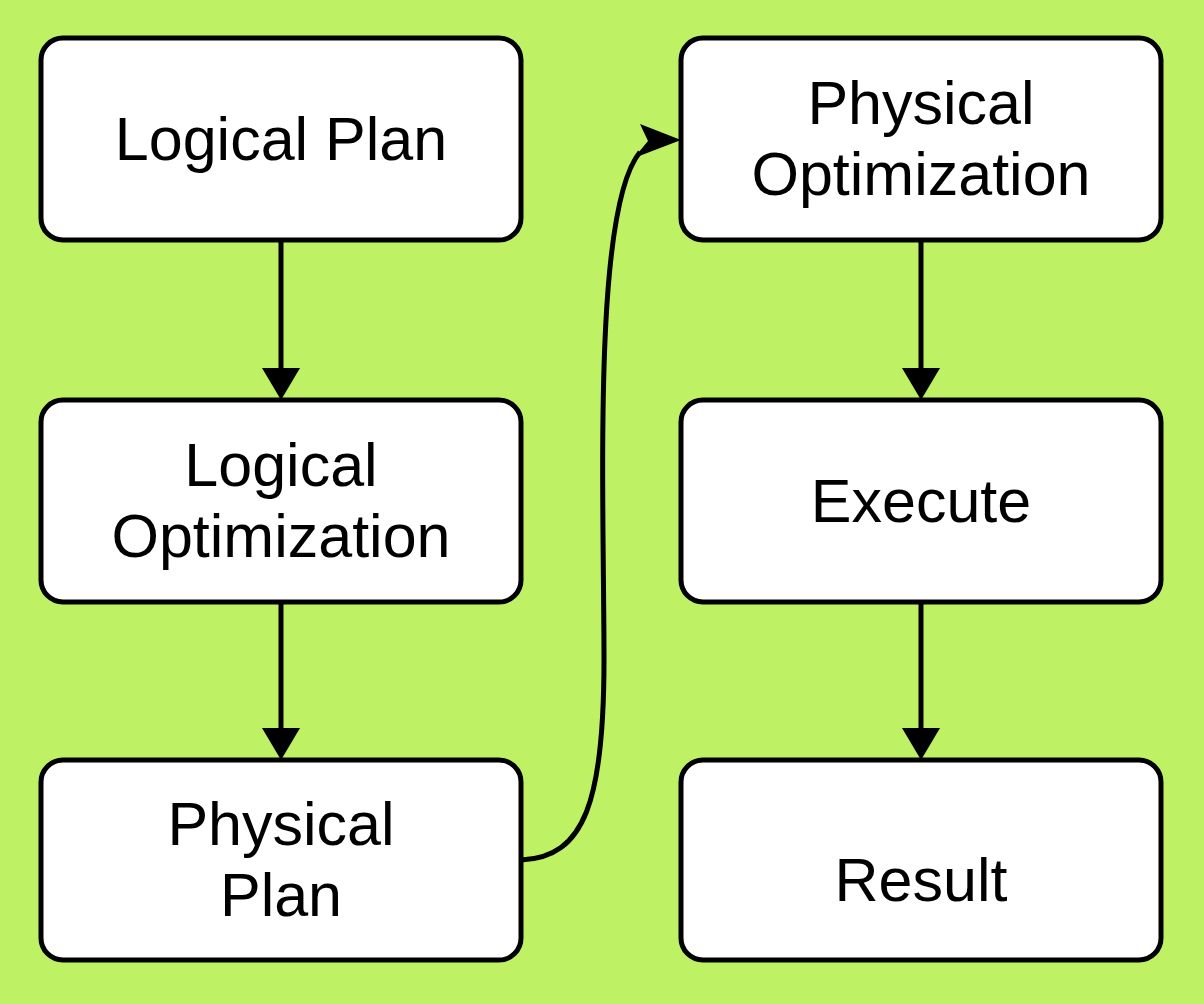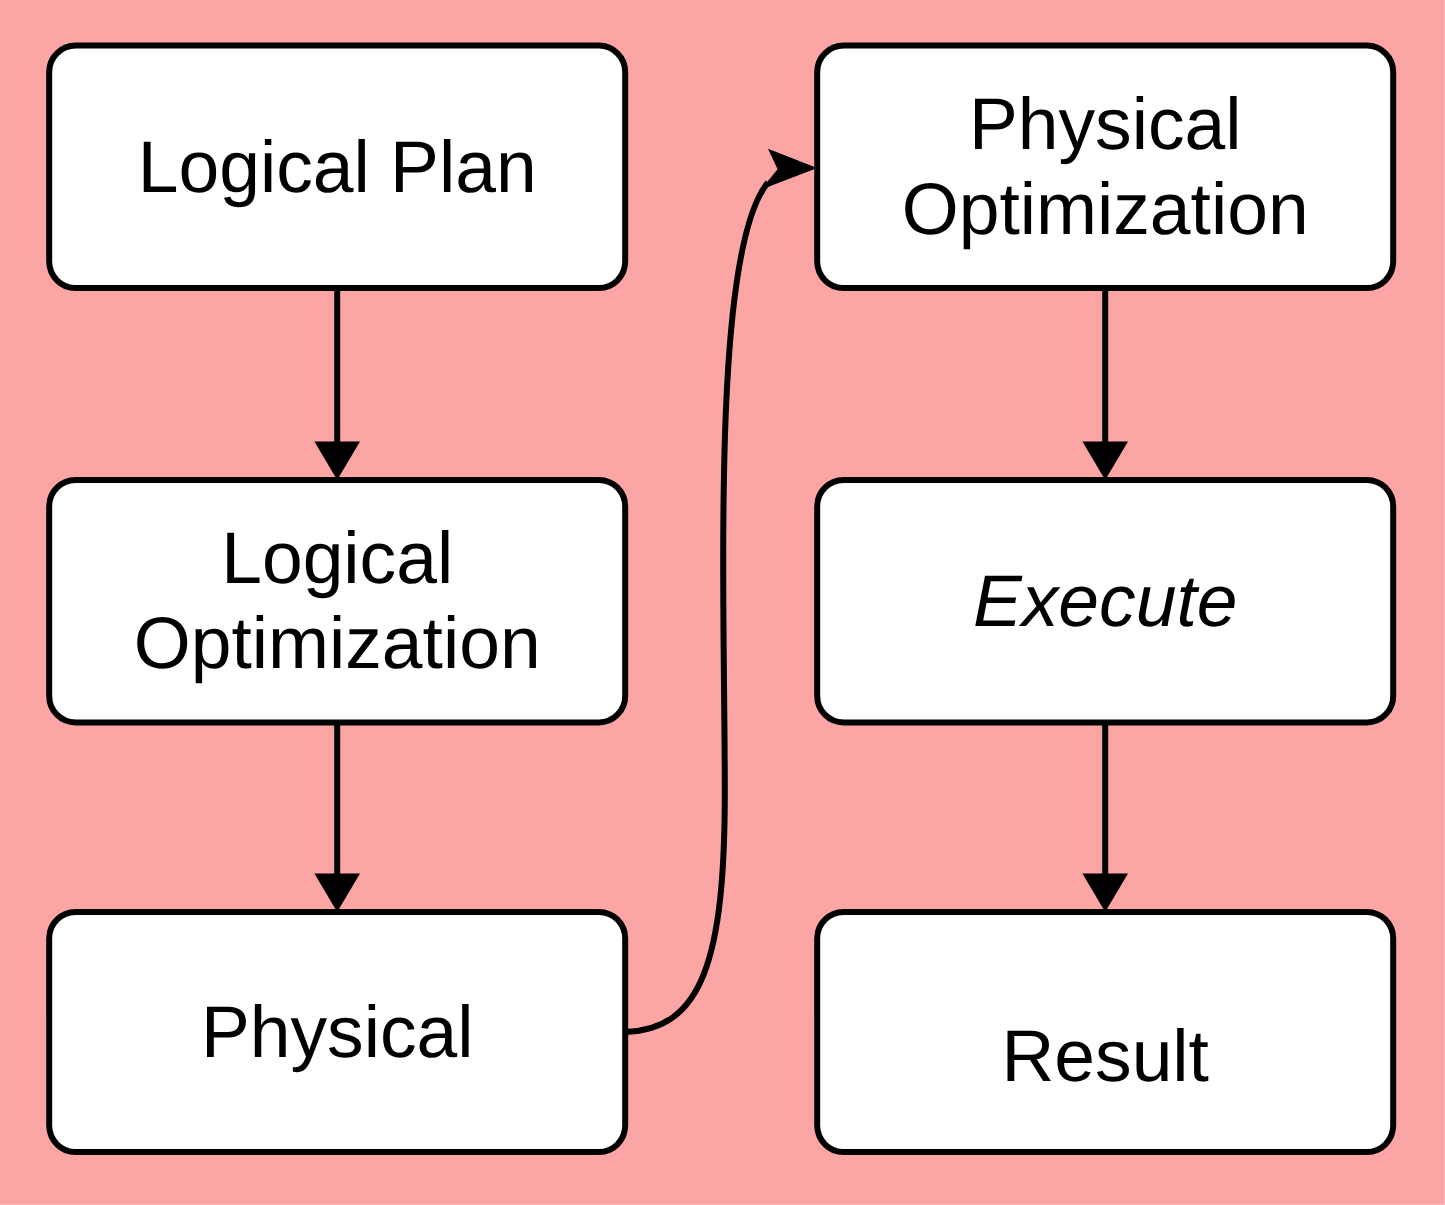--- a/index.html
+++ b/index.html
@@ -11,21 +11,21 @@
   body {
     width: 1204px;
     height: 1004px;
     overflow: hidden;
     font-family: "Liberation Sans", sans-serif;
   }
   #diagram-root {
     position: relative;
     width: 1204px;
     height: 1004px;
-    background: #fca5a5;
+    background: #bef264;
   }
   #flow-svg {
     position: absolute;
     top: 0;
     left: 0;
     width: 1204px;
     height: 1004px;
     display: block;
   }
   .node-box {
@@ -114,28 +114,29 @@
     <span class="lbl-line">Logical Plan</span>
   </div>
 
   <div class="node-label" style="left:41px; top:400px; width:480px; height:202px;">
     <span class="lbl-line">Logical</span>
     <span class="lbl-line">Optimization</span>
   </div>
 
   <div class="node-label" style="left:41px; top:760px; width:480px; height:200px;">
     <span class="lbl-line">Physical</span>
+    <span class="lbl-line">Plan</span>
   </div>
 
   <div class="node-label" style="left:681px; top:38px; width:480px; height:202px;">
     <span class="lbl-line">Physical</span>
     <span class="lbl-line">Optimization</span>
   </div>
 
-  <div class="node-label" style="left:681px; top:400px; width:480px; height:202px;font-style:italic;">
+  <div class="node-label" style="left:681px; top:400px; width:480px; height:202px;">
     <span class="lbl-line">Execute</span>
   </div>
 
   <div class="node-label" style="left:681px; top:780px; width:480px; height:200px;">
     <span class="lbl-line">Result</span>
   </div>
 
 </div>
 
 </body></html>

